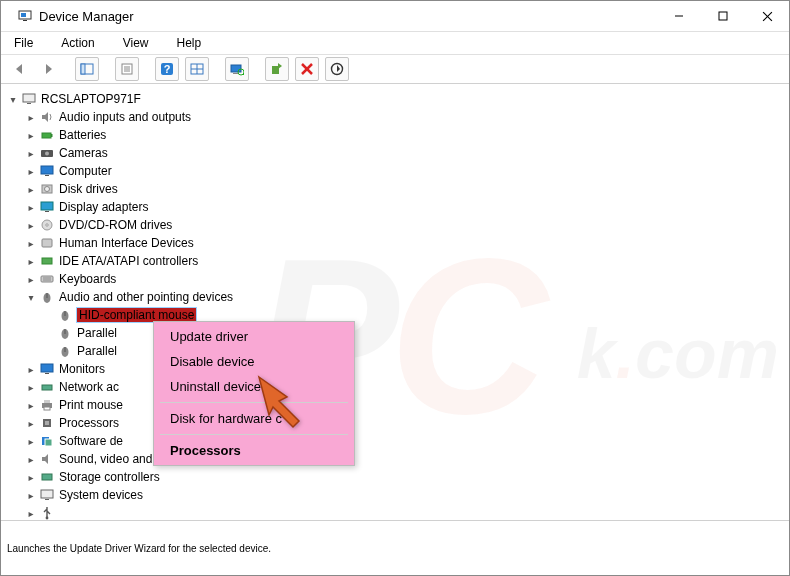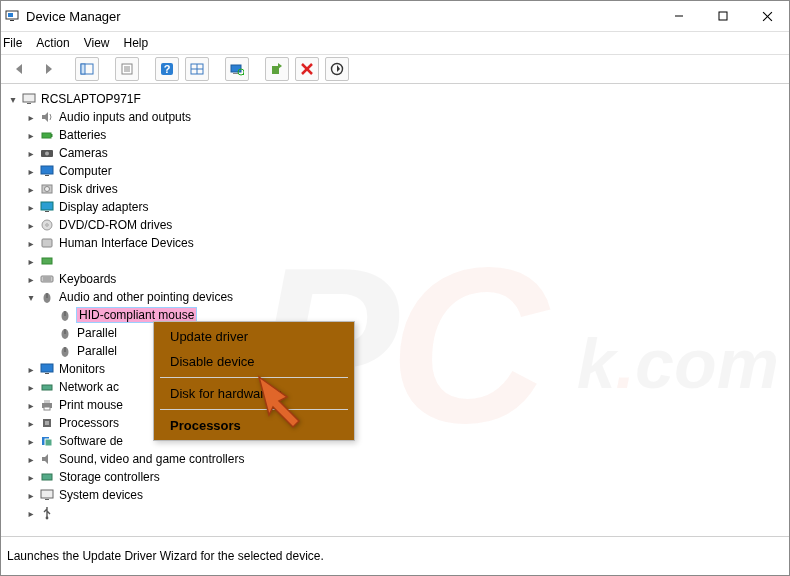--- a/index.html
+++ b/index.html
@@ -1,41 +1,41 @@
 <!DOCTYPE html>
 <html><head>
   <meta charset="utf-8">
   <style>
     html, body { margin:0; padding:0; font-family:"Segoe UI", Arial, sans-serif; font-size:12px; color:#000; }
     .window { position:relative; width:790px; height:576px; box-sizing:border-box; border:1px solid #888; background:#fff; display:flex; flex-direction:column; }
-    .titlebar { height:30px; display:flex; align-items:center; padding-left:3px; border-bottom:1px solid #e0e0e0;justify-content:flex-end; }
+    .titlebar { height:30px; display:flex; align-items:center; padding-left:16px; border-bottom:1px solid #e0e0e0;justify-content:flex-end; }
     .titlebar .icon { width:16px; height:16px; margin-right:6px; display:flex; align-items:center; justify-content:center; color:#555; }
     .titlebar .title { flex:0 0 auto; font-size:13px; }
     .titlebar .spacer { flex:1; }
     .winbtn { width:44px; height:28px; display:flex; align-items:center; justify-content:center; font-size:14px; color:#000; }
-    .menubar { height:22px; display:flex; align-items:center; padding:0 2px; gap:14px; border-bottom:1px solid #e0e0e0; }
+    .menubar { height:22px; display:flex; align-items:center; padding:0 13px; gap:28px; border-bottom:1px solid #e0e0e0; }
     .menubar > span { cursor:default; }
     .toolbar { height:28px; display:flex; align-items:center; padding:0 8px; gap:6px; border-bottom:1px solid #d0d0d0; background:#fff; }
     .tbtn { width:22px; height:22px; display:flex; align-items:center; justify-content:center; border:1px solid #c6c6c6; background:#fafafa; border-radius:2px; font-size:12px; }
     .tbtn.flat { border:none; background:none; }
     .tbtn svg { width:14px; height:14px; }
     .sep { width:4px; }
     .tree { flex:1; overflow:auto; padding:6px 4px 40px 4px; position:relative; z-index:1; }
     .node { display:flex; align-items:center; height:18px; }
     .arrow { width:12px; text-align:center; color:#555; font-size:10px; cursor:default; user-select:none; }
     .arrow.hidden { visibility:hidden; }
     .nicon { width:16px; height:16px; margin:0 4px 0 2px; display:flex; align-items:center; justify-content:center; }
     .nicon svg { width:14px; height:14px; }
     .label { white-space:nowrap; cursor:default; }
-    .label.selected { background:#f9a8d4; outline:1px solid #99d1ff; padding:0 2px; }
-    .context-menu { position:absolute; left:152px; top:320px; width:196px; background:#a16207; border:1px solid #bbb; box-shadow:2px 2px 6px rgba(0,0,0,0.2); z-index:10; padding:2px; }
+    .label.selected { background:#b91c1c; outline:1px solid #99d1ff; padding:0 2px; }
+    .context-menu { position:absolute; left:152px; top:320px; width:196px; background:#f9a8d4; border:1px solid #bbb; box-shadow:2px 2px 6px rgba(0,0,0,0.2); z-index:10; padding:2px; }
     .context-menu .mitem { padding:5px 14px; font-size:13px; cursor:default; }
     .context-menu .mitem.bold { font-weight:700; }
     .context-menu .msep { height:1px; background:#d0d0d0; margin:3px 4px; }
-    .statusbar { height:22px; display:flex; align-items:center; padding:8px 6px; border-top:1px solid #d0d0d0; font-size:12px; }
+    .statusbar { height:22px; display:flex; align-items:center; padding:16px 6px; border-top:1px solid #d0d0d0; font-size:10px; }
     .indent0 { padding-left:2px; } .indent1 { padding-left:20px; } .indent2 { padding-left:38px; }
     .watermark { position:absolute; left:50%; top:58%; transform:translate(-50%,-50%); font-size:220px; font-weight:700; font-style:italic; color:rgba(0,0,0,0.04); z-index:0; pointer-events:none; letter-spacing:-10px; }
     .watermark .r { color:rgba(220,60,30,0.06); }
     .watermark-sub { position:absolute; right:10px; top:62%; transform:translateY(-50%); font-size:70px; font-weight:700; font-style:italic; color:rgba(0,0,0,0.04); z-index:0; pointer-events:none; }
     .watermark-sub .r { color:rgba(220,60,30,0.06); }
     .cursor-arrow { position:absolute; left:248px; top:366px; z-index:20; pointer-events:none; }
     .cursor-arrow svg { filter:drop-shadow(1px 1px 2px rgba(0,0,0,0.3)); }
   </style>
 </head>
 <body>
@@ -242,20 +242,21 @@
         </span>
         <span class="label">Human Interface Devices</span>
       </div>
     <div class="node indent1">
         <span class="arrow">▸</span>
         <span class="nicon">
           <svg viewBox="0 0 14 14">
             <rect x="2" y="4" width="10" height="6" fill="#5a5" stroke="#383"></rect>
           </svg>
         </span>
+        <span class="label">IDE ATA/ATAPI controllers</span>
       </div>
     <div class="node indent1">
         <span class="arrow">▸</span>
         <span class="nicon">
           <svg viewBox="0 0 14 14">
             <rect x="1" y="4" width="12" height="6" rx="1" fill="#ccc" stroke="#888"></rect>
             <line x1="3" y1="6" x2="11" y2="6" stroke="#888"></line>
             <line x1="3" y1="8" x2="11" y2="8" stroke="#888"></line>
           </svg>
         </span>
@@ -389,20 +390,21 @@
             <path d="M7 1 L7 12 M7 3 L4 6 M7 5 L10 8" stroke="#555" fill="none" stroke-width="1.4"></path>
             <circle cx="7" cy="12" r="1.4" fill="#555"></circle>
           </svg>
         </span>
       </div>
   </div>
 
   <div class="context-menu">
     <div class="mitem">Update driver</div>
     <div class="mitem">Disable device</div>
+    <div class="mitem">Uninstall device</div>
     <div class="msep"></div>
     <div class="mitem">Disk for hardware c</div>
     <div class="msep"></div>
     <div class="mitem bold">Processors</div>
   </div>
 
   <div class="cursor-arrow">
     <svg width="70" height="70" viewBox="0 0 70 70">
       <path d="M10 10 L38 30 L30 34 L50 54 L44 60 L24 40 L20 48 Z" fill="#e0662a" stroke="#a03a10" stroke-width="1.5"></path>
     </svg>

